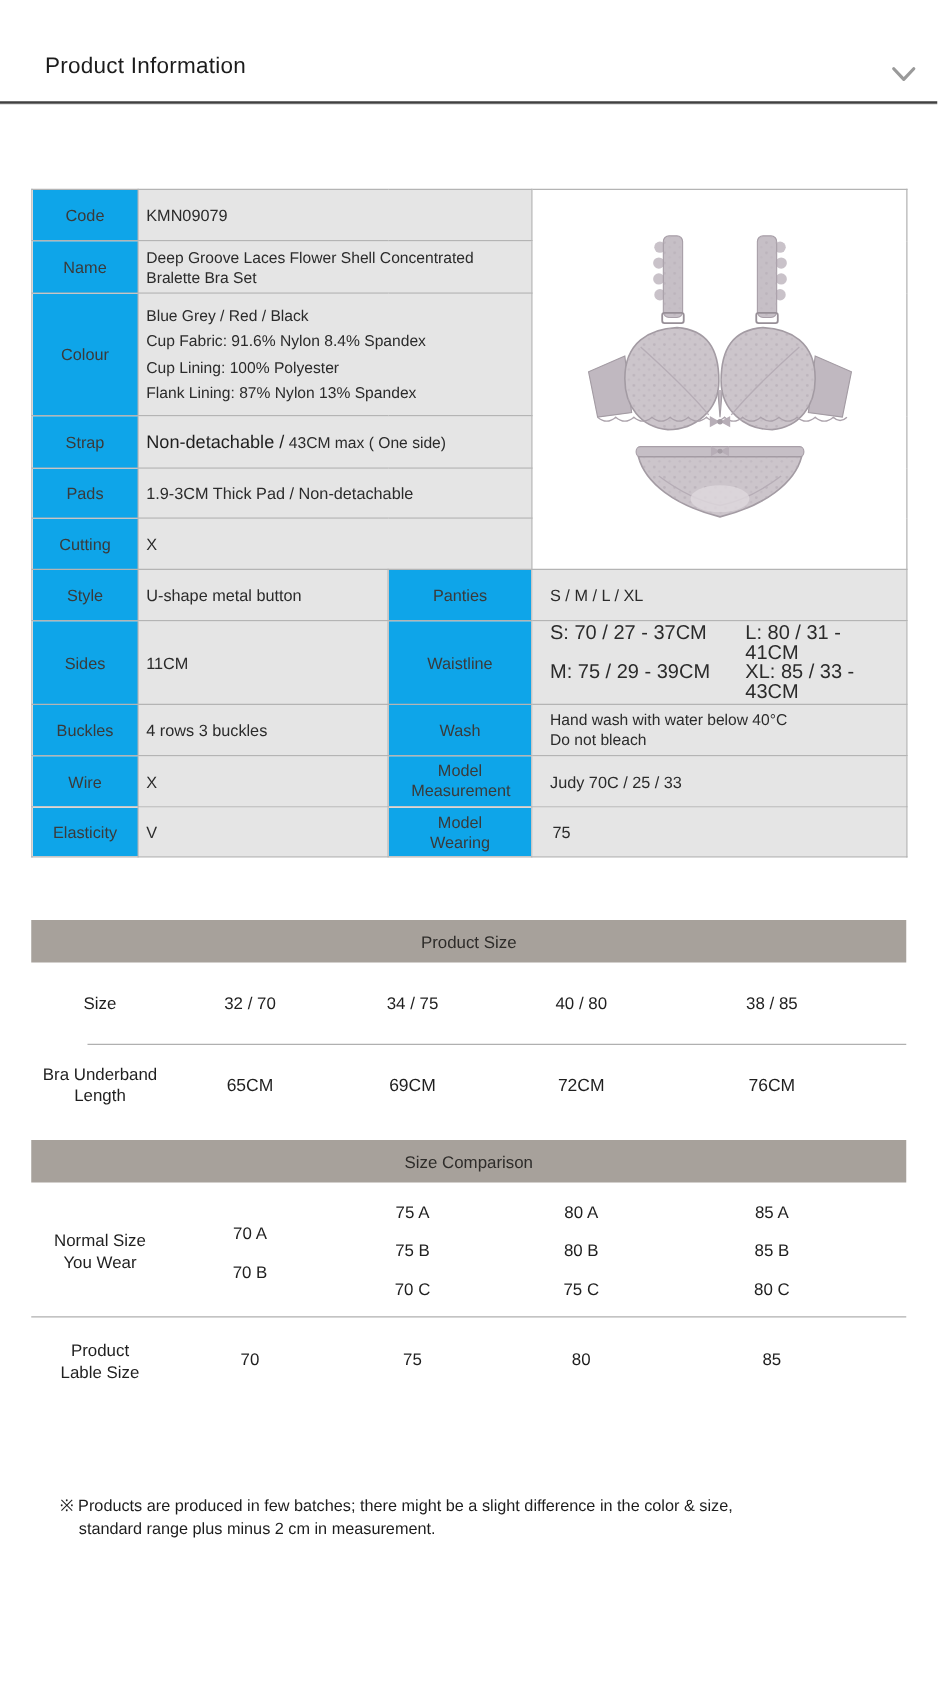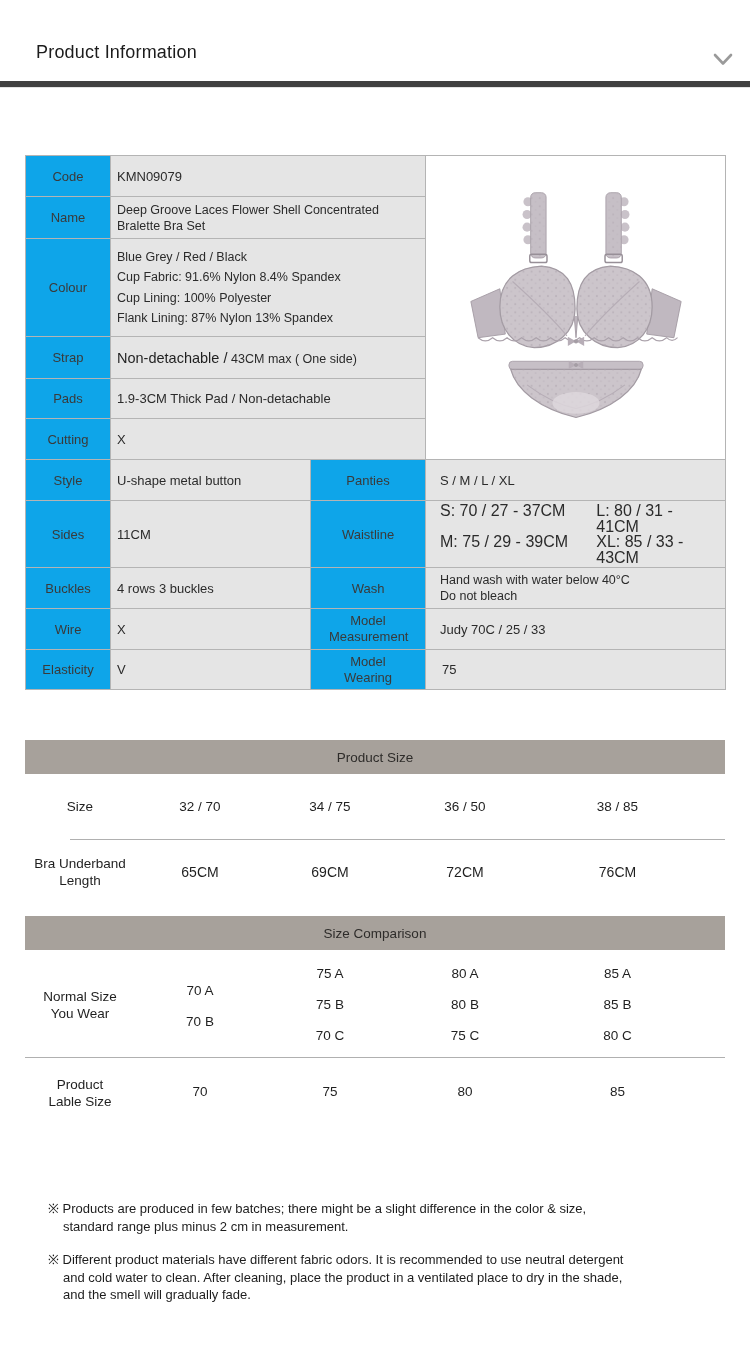--- a/index.html
+++ b/index.html
@@ -2,21 +2,21 @@
 <html><head>
 <meta charset="utf-8">
 <style>
   html,body{margin:0;padding:0;}
   body{
     width:750px;height:1348px;background:#ffffff;overflow:hidden;
     font-family:"Liberation Sans",sans-serif;color:#2b2b2b;
     -webkit-font-smoothing:antialiased;
   }
   
-  .hdr{position:relative;height:81px;border-bottom:6px solid #404040;box-shadow:0 1px 0 #e3e3e3;}
+  .hdr{position:relative;height:81px;border-bottom:2px solid #404040;box-shadow:0 1px 0 #e3e3e3;}
   .hdr-title{position:absolute;left:36px;top:42px;font-size:18px;color:#1c1c1c;letter-spacing:.2px;}
   .hdr-chev{position:absolute;right:16px;top:52px;width:22px;height:16px;cursor:pointer;}
   
   table.spec{border-collapse:collapse;table-layout:fixed;width:700px;margin:68px 0 0 25px;}
   table.spec td{border:1px solid #b4b4b4;font-size:13px;vertical-align:middle;padding:2px 6px;overflow:hidden;}
   td.lbl{background:#0ea5e9;text-align:center;color:#3a3a3a;padding:2px 2px;}
   td.val{background:#e5e5e5;color:#2b2b2b;padding-left:12px;}
   td.photo-cell{background:#fff;text-align:center;vertical-align:middle;padding:0;}
   .val-lines div{line-height:20.5px;font-size:12.5px;}
   .strap-em{font-size:14.5px;color:#1f1f1f;}
@@ -193,21 +193,21 @@
 </tbody>
   </table>
 
 <div class="bar ps">
   <span>Product Size</span>
 </div>
 <div class="grid5 size-row">
   <span>Size</span>
   <span>32 / 70</span>
   <span>34 / 75</span>
-  <span>36 / 50</span>
+  <span>40 / 80</span>
   <span>38 / 85</span>
 </div>
 <div class="size-underline"></div>
 <div class="grid5 underband-row">
   <span class="ub-lbl">Bra Underband Length</span>
   <span class="cmv">65CM</span>
   <span class="cmv">69CM</span>
   <span class="cmv">72CM</span>
   <span class="cmv">76CM</span>
 </div>
@@ -232,14 +232,13 @@
 <div class="grid5 lable-row">
   <span class="pl-lbl">Product Lable Size</span>
   <span>70</span>
   <span>75</span>
   <span>80</span>
   <span>85</span>
 </div>
 
 <div class="notes">
   <div class="note">※ Products are produced in few batches; there might be a slight difference in the color &amp; size, standard range plus minus 2 cm in measurement.</div>
-  <div class="note">※ Different product materials have different fabric odors. It is recommended to use neutral detergent and cold water to clean. After cleaning, place the product in a ventilated place to dry in the shade, and the smell will gradually fade.</div>
 </div>
 
 </body></html>

